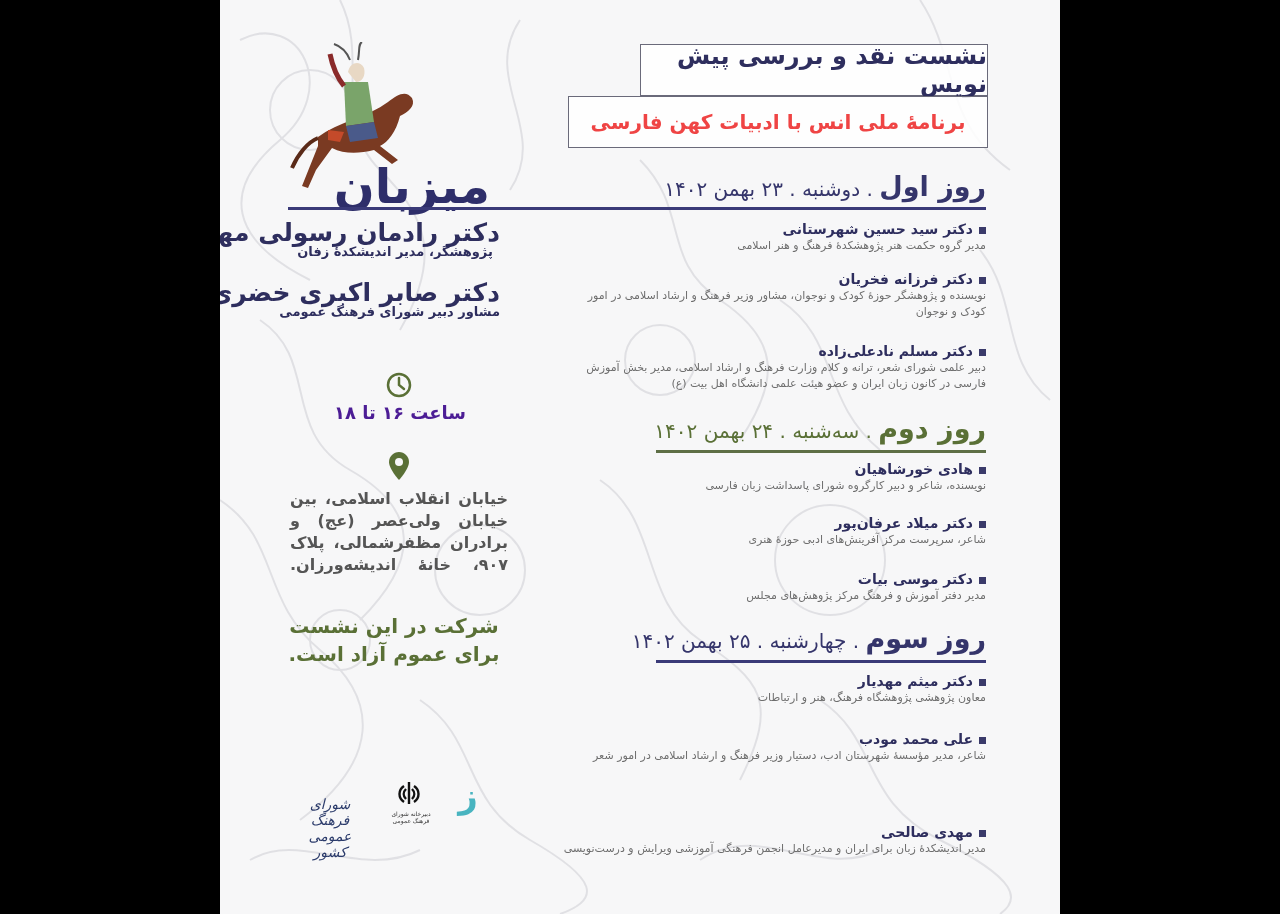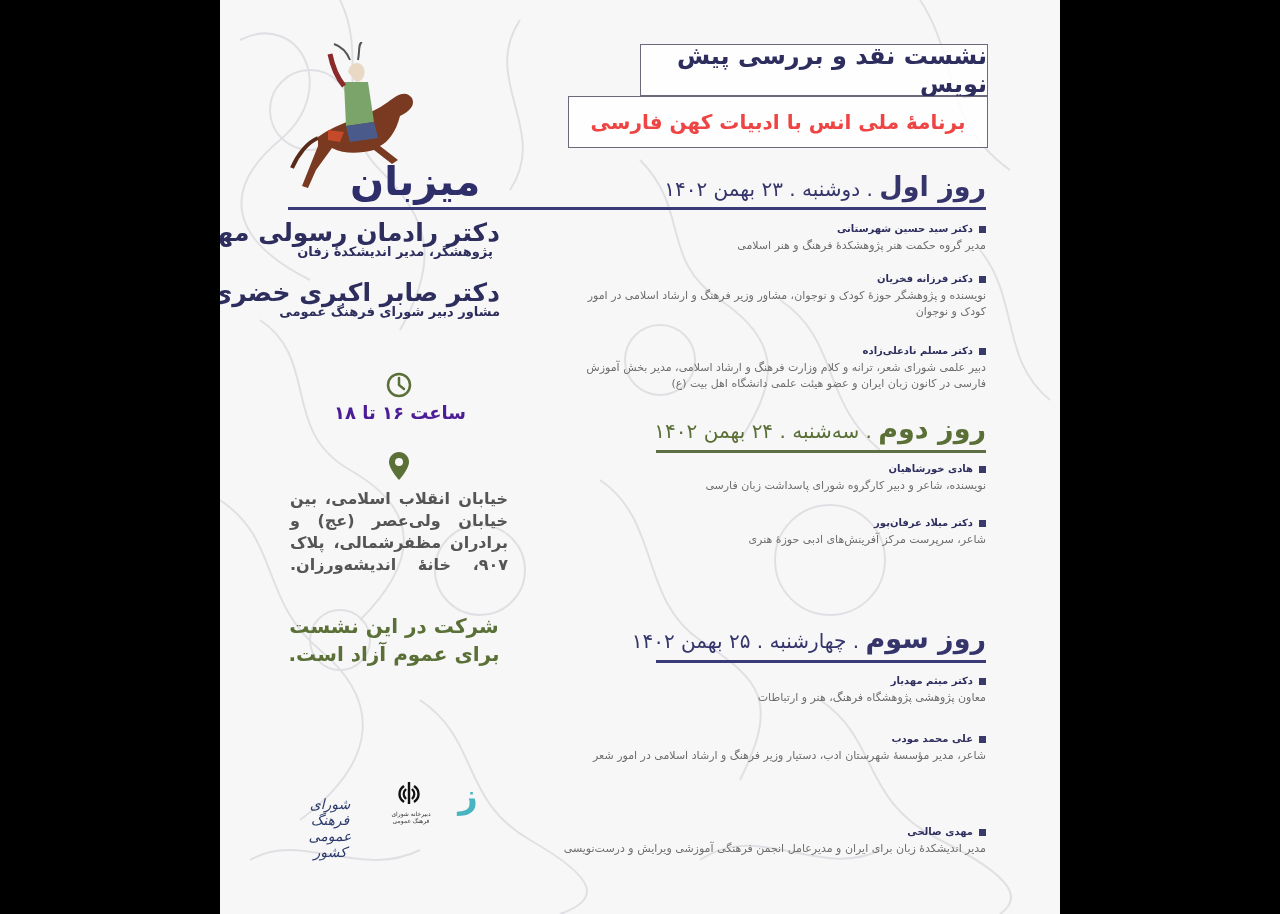--- a/index.html
+++ b/index.html
@@ -16,26 +16,26 @@
 
   
   .day { position:absolute; right:74px; width:330px; text-align:right; direction:rtl; }
   .day-heading { font-size:27px; line-height:34px; white-space:nowrap; }
   .day-heading .d-main { font-weight:bold; }
   .day-heading .d-date { font-size:20px; font-weight:normal; }
   .rule-navy { height:3px; background:#3a3a78; margin-top:2px; }
   .rule-green { height:3px; background:#5e6f46; margin-top:2px; }
 
   .speaker { position:absolute; right:74px; direction:rtl; text-align:right; }
-  .speaker .name { color:#2e2e5e; font-size:10px; font-weight:bold; line-height:18px; white-space:nowrap; }
+  .speaker .name { color:#2e2e5e; font-size:14px; font-weight:bold; line-height:18px; white-space:nowrap; }
   .speaker .bullet { display:inline-block; width:7px; height:7px; background:#3a3a6a; margin-left:6px; vertical-align:middle; }
   .speaker .desc { color:#6e6e6e; font-size:11px; line-height:16px; }
 
   
-  .host-title { position:absolute; left:130px; top:158px; width:140px; text-align:left; color:#2e2e6a; font-size:40px; font-weight:bold; direction:rtl; }
+  .host-title { position:absolute; left:130px; top:158px; width:140px; text-align:right; color:#2e2e6a; font-size:48px; font-weight:bold; direction:rtl; }
   .full-rule { position:absolute; left:68px; top:207px; width:698px; height:3px; background:#3a3a78; }
   .host { position:absolute; left:70px; width:210px; text-align:center; direction:rtl; }
   .host .hname { color:#2e2e5e; font-size:25px; font-weight:bold; line-height:22px; white-space:nowrap; }
   .host .hrole { color:#2e2e5e; font-size:13px; font-weight:bold; line-height:16px; white-space:nowrap; }
 
   .icon-clock { position:absolute; left:166px; top:372px; width:26px; height:26px; }
   .time-text { position:absolute; left:80px; top:402px; width:200px; text-align:center; color:#4c1d95; font-size:18px; font-weight:bold; direction:rtl; }
   .icon-pin { position:absolute; left:169px; top:452px; width:20px; height:28px; }
   .address { position:absolute; left:70px; top:488px; width:218px; text-align:justify; text-align-last:justify; color:#555; font-size:16px; font-weight:bold; line-height:22px; direction:rtl; }
   .free-entry { position:absolute; left:60px; top:612px; width:228px; text-align:center; color:#5a7036; font-size:20px; font-weight:bold; line-height:28px; direction:rtl; }
@@ -144,20 +144,24 @@
     <div class="rule-green"></div>
   </div>
   <div class="speaker" style="top:460px;width:330px;">
     <div class="name"><span class="bullet"></span><span>هادی خورشاهیان</span></div>
     <div class="desc">نویسنده، شاعر و دبیر کارگروه شورای پاسداشت زبان فارسی</div>
   </div>
   <div class="speaker" style="top:514px;width:330px;">
     <div class="name"><span class="bullet"></span><span>دکتر میلاد عرفان‌پور</span></div>
     <div class="desc">شاعر، سرپرست مرکز آفرینش‌های ادبی حوزهٔ هنری</div>
   </div>
+  <div class="speaker" style="top:570px;width:330px;">
+    <div class="name"><span class="bullet"></span><span>دکتر موسی بیات</span></div>
+    <div class="desc">مدیر دفتر آموزش و فرهنگ مرکز پژوهش‌های مجلس</div>
+  </div>
 
   <div class="day" style="top:622px;">
     <div class="day-heading" style="color:#35356b;">
       <span class="d-main">روز سوم</span><span class="d-date"> . چهارشنبه . ۲۵ بهمن ۱۴۰۲</span>
     </div>
     <div class="rule-navy"></div>
   </div>
   <div class="speaker" style="top:672px;width:330px;">
     <div class="name"><span class="bullet"></span><span>دکتر میثم مهدیار</span></div>
     <div class="desc">معاون پژوهشی پژوهشگاه فرهنگ، هنر و ارتباطات</div>

